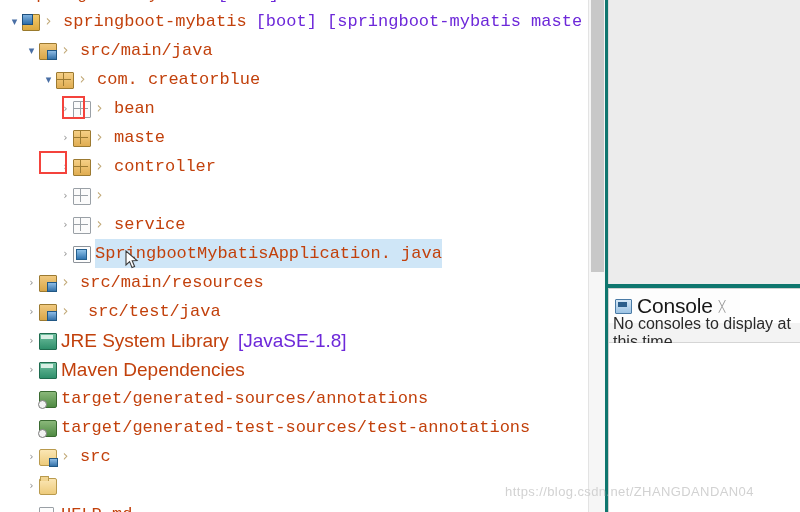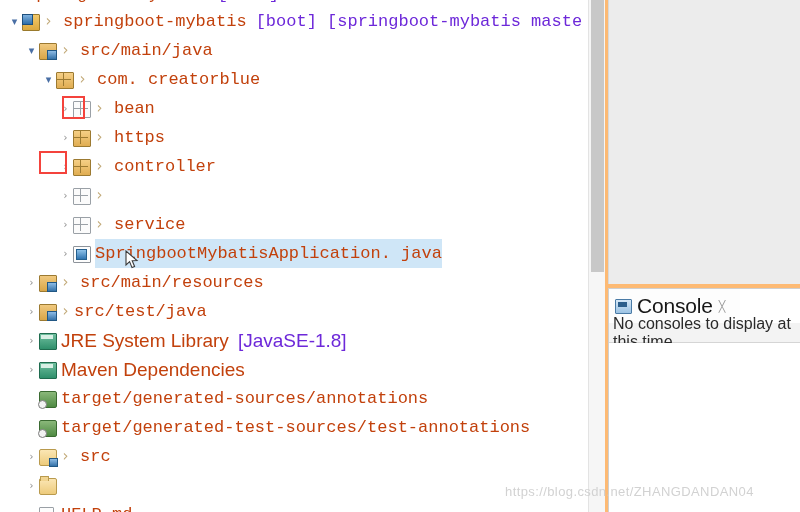--- a/index.html
+++ b/index.html
@@ -135,21 +135,21 @@
     background:#f6f6f6;border-left:1px solid #e3e3e3;
   }
   #vthumb{
     position:absolute;left:2px;top:0;width:13px;height:272px;
     background:#c8c8c8;
   }
 
   
   #rightpane{
     position:absolute;left:605px;top:0;width:195px;height:512px;
-    background:#fdba74;
+    background:#0f766e;
   }
   #topview{
     position:absolute;left:3px;top:0;right:0;height:284px;
     background:#ececec;border-left:1px solid #d9d9d9;
   }
   #consolepanel{
     position:absolute;left:3px;top:288px;right:0;bottom:0;
     background:#ffffff;border-left:1px solid #cfcfcf;border-top:1px solid #cfcfcf;
   }
   #consoletab{
@@ -237,21 +237,21 @@
         </span>
         <span class="chev">›</span>
         <span class="lbl mono" style="margin-left: 6px;">bean</span>
       </div>
       <div class="row" style="top: 123px; left: 59px;">
         <span class="twisty">›</span>
         <span class="ico">
           <i class="i-pkg2"></i>
         </span>
         <span class="chev">›</span>
-        <span class="lbl mono" style="margin-left: 6px;">https</span>
+        <span class="lbl mono" style="margin-left: 6px;">maste</span>
       </div>
       <div class="row" style="top: 152px; left: 59px;">
         <span class="twisty">›</span>
         <span class="ico">
           <i class="i-pkg2"></i>
         </span>
         <span class="chev">›</span>
         <span class="lbl mono" style="margin-left: 6px;">controller</span>
       </div>
       <div class="row" style="top: 181px; left: 59px;">
@@ -283,21 +283,21 @@
         </span>
         <span class="chev">›</span>
         <span class="lbl mono" style="margin-left: 6px;">src/main/resources</span>
       </div>
       <div class="row" style="top: 297px; left: 25px;">
         <span class="twisty">›</span>
         <span class="ico">
           <i class="i-srcfld"></i>
         </span>
         <span class="chev">›</span>
-        <span class="lbl mono" style="margin-left: 0; text-align: right;">src/test/java</span>
+        <span class="lbl mono" style="margin-left: 14px; text-align: right;">src/test/java</span>
       </div>
       <div class="row" style="top: 326px; left: 25px;">
         <span class="twisty">›</span>
         <span class="ico">
           <i class="i-lib"></i>
         </span>
         <span class="lbl sans" style="margin-left: 4px;">JRE System Library</span>
         <span class="lbl sans dim" style="margin-left: 9px;">[JavaSE-1.8]</span>
       </div>
       <div class="row" style="top: 355px; left: 25px;">

